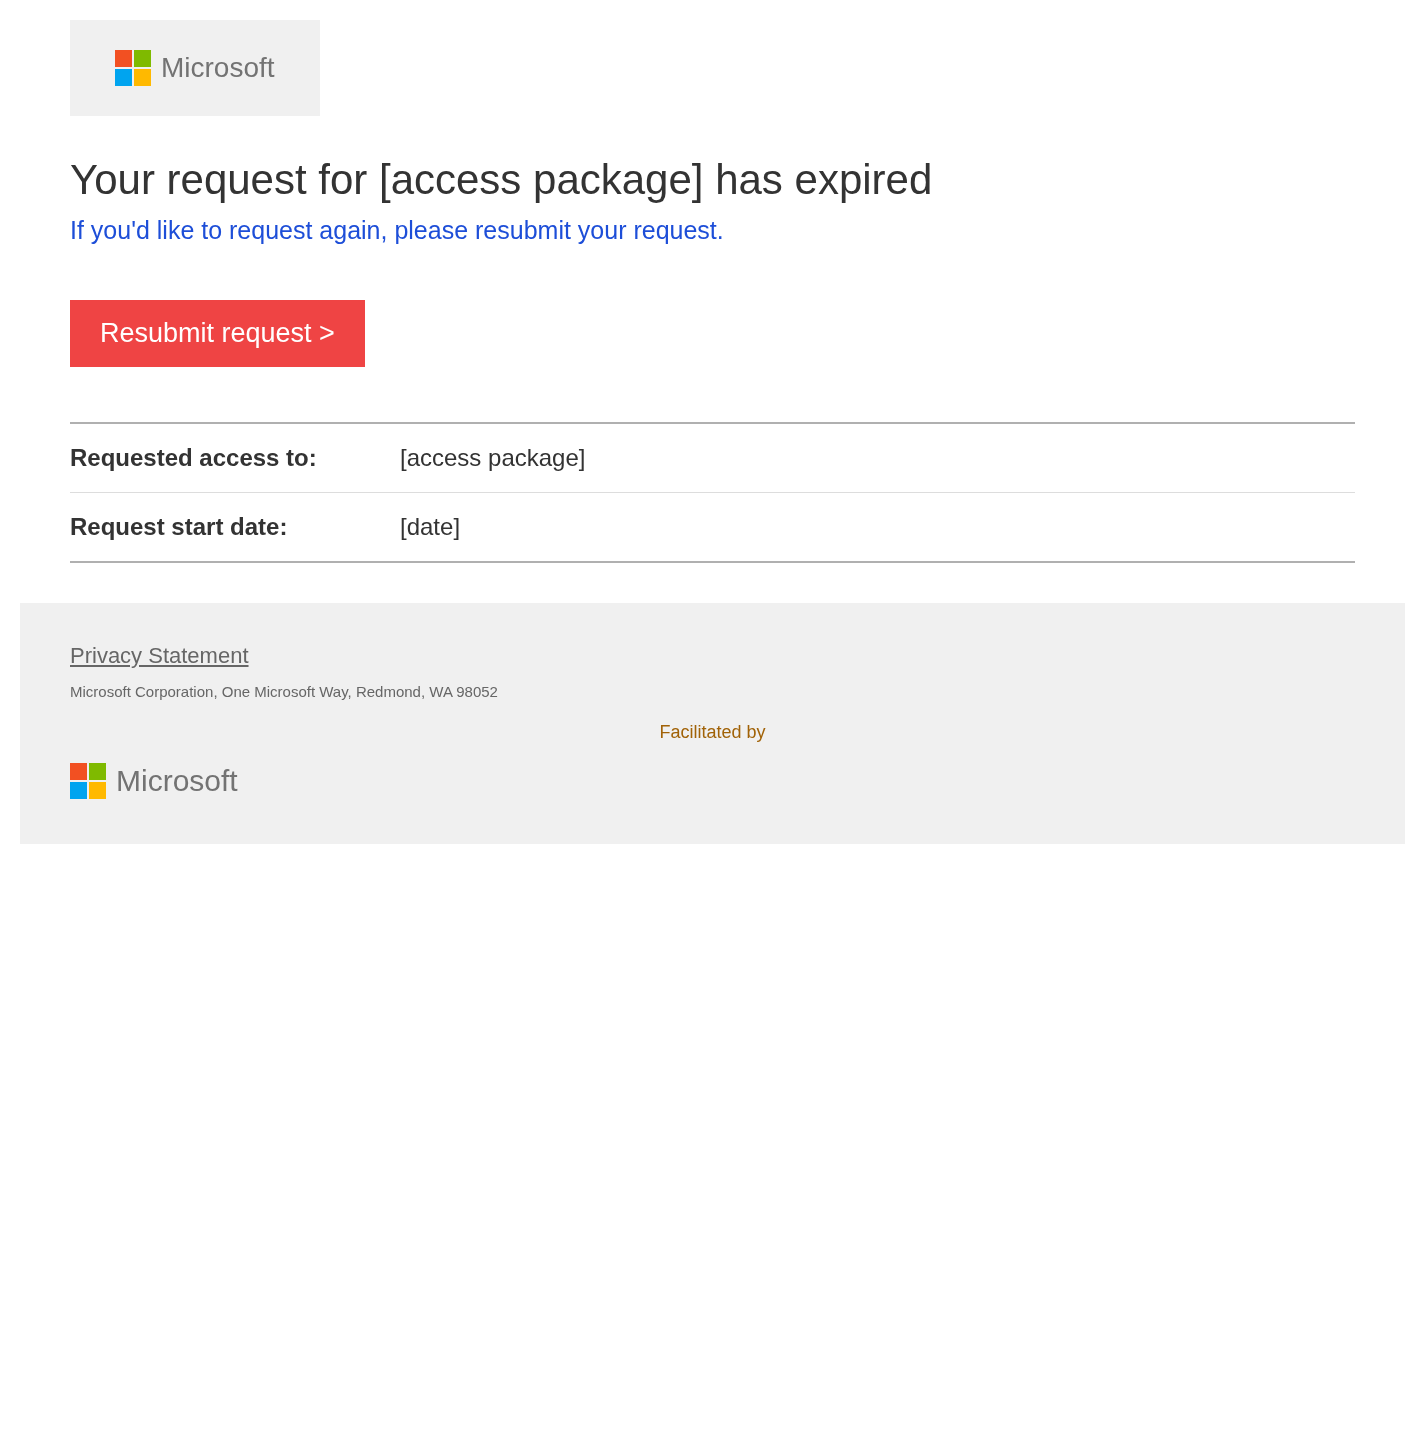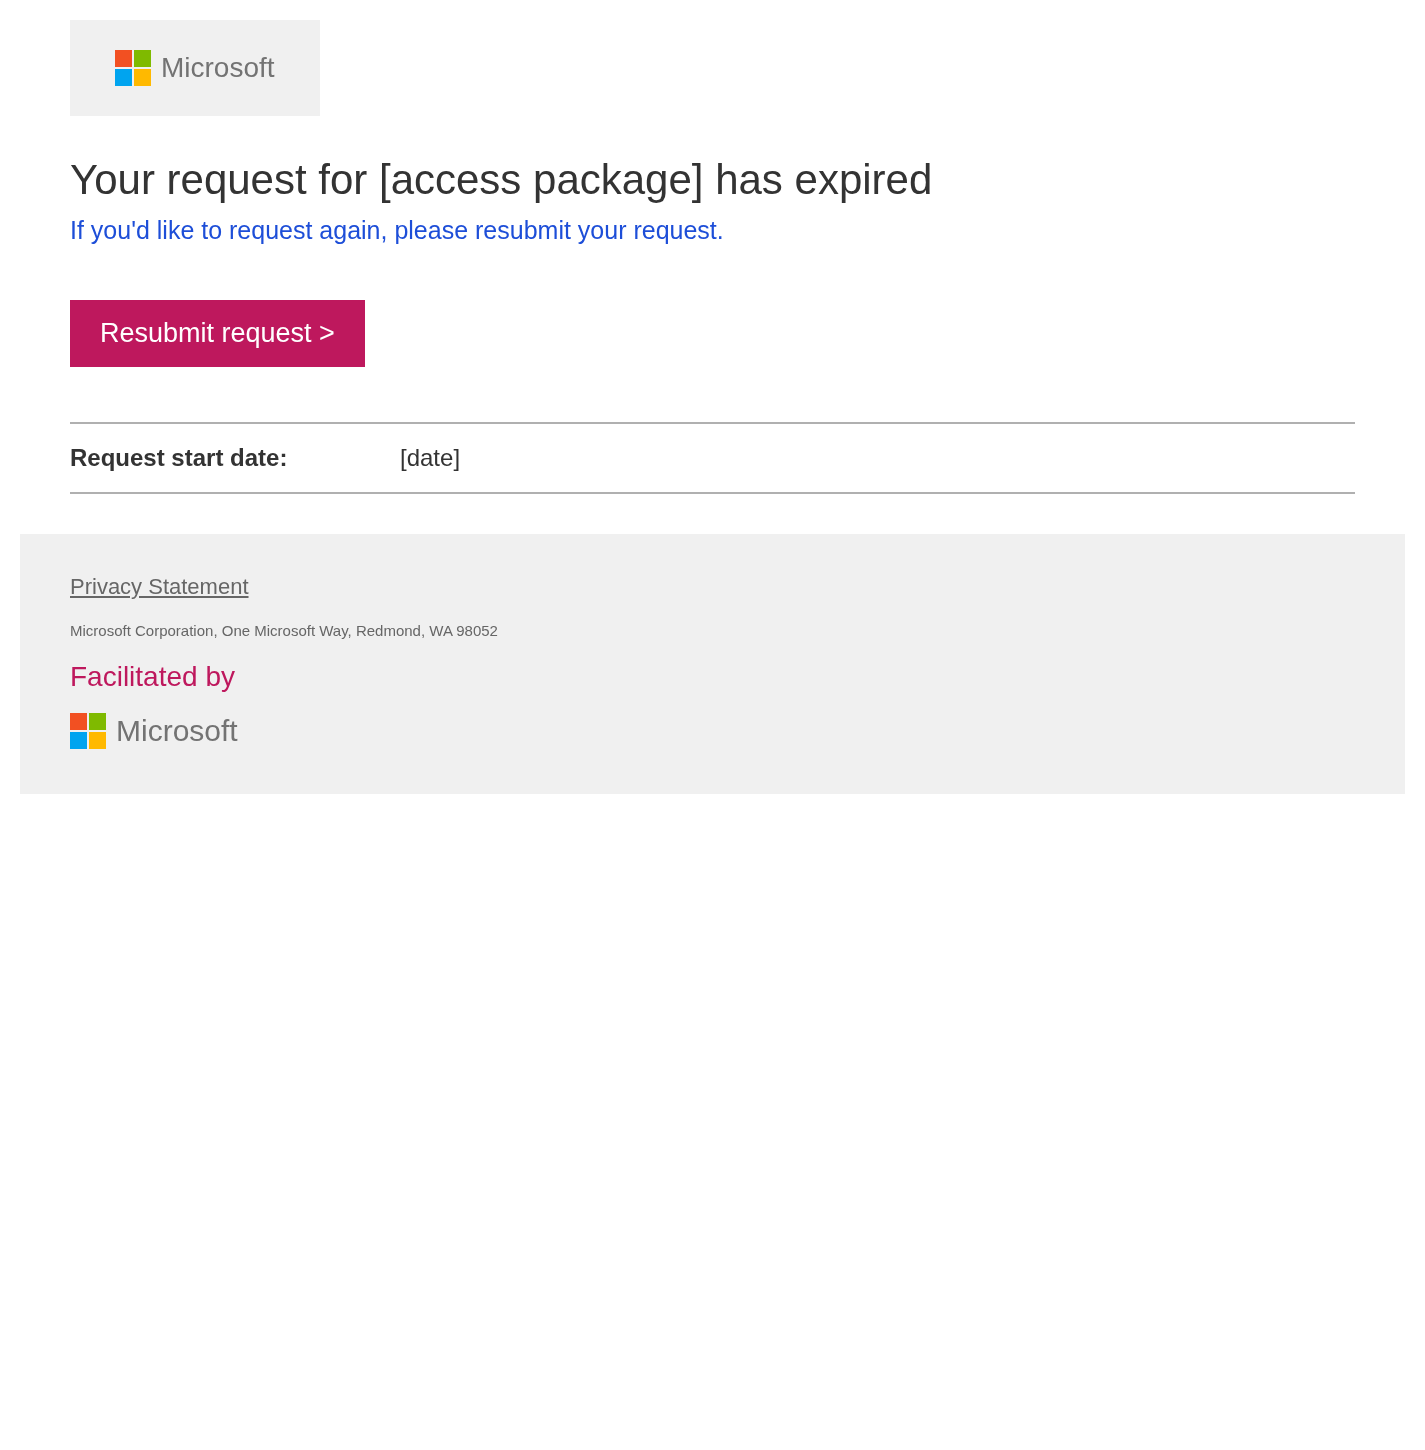--- a/index.html
+++ b/index.html
@@ -69,21 +69,21 @@
       font-weight: 400;
       margin-bottom: 12px;
     }
     .subtitle {
       font-size: 25px;
       color: #1d4ed8;
       font-weight: 400;
       margin-bottom: 55px;
     }
     .resubmit-btn {
-      background: #be185d;
+      background: #ef4444;
       color: #ffffff;
       font-size: 27px;
       font-weight: 400;
       border: none;
       padding: 18px 30px;
       cursor: pointer;
       display: inline-block;
       margin-bottom: 55px;
       font-family: inherit;
     }
@@ -116,31 +116,32 @@
     .footer {
       background: #f0f0f0;
       margin: 0 -50px;
       padding: 40px 50px 45px 50px;
     }
     .footer a.privacy-link {
       color: #666666;
       font-size: 22px;
       text-decoration: underline;
       display: inline-block;
-      margin-bottom: 22px;
+      margin-bottom: 14px;
     }
     .footer .address {
       color: #666666;
       font-size: 15px;
       margin-bottom: 22px;
     }
     .footer .facilitated {
-      color: #be185d;
-      font-size: 28px;
+      color: #a16207;
+      font-size: 18px;
       margin-bottom: 20px;
+      text-align: center;
     }
     .footer-logo {
       display: inline-flex;
       align-items: center;
       gap: 10px;
     }
   </style>
 </head>
 <body>
 
@@ -160,20 +161,24 @@
 
   <h1 class="title">Your request for [access package] has expired</h1>
 
   <p class="subtitle">If you'd like to request again, please resubmit your request.</p>
 
   <button class="resubmit-btn">Resubmit request &gt;</button>
 
   <table class="details-table">
     <tbody>
       <tr>
+        <td class="label-cell">Requested access to:</td>
+        <td class="value-cell">[access package]</td>
+      </tr>
+      <tr>
         <td class="label-cell">Request start date:</td>
         <td class="value-cell">[date]</td>
       </tr>
     </tbody>
   </table>
 
   <div class="footer">
     <a href="#" class="privacy-link">Privacy Statement</a>
     <p class="address">Microsoft Corporation, One Microsoft Way, Redmond, WA 98052</p>
     <p class="facilitated">Facilitated by</p>

